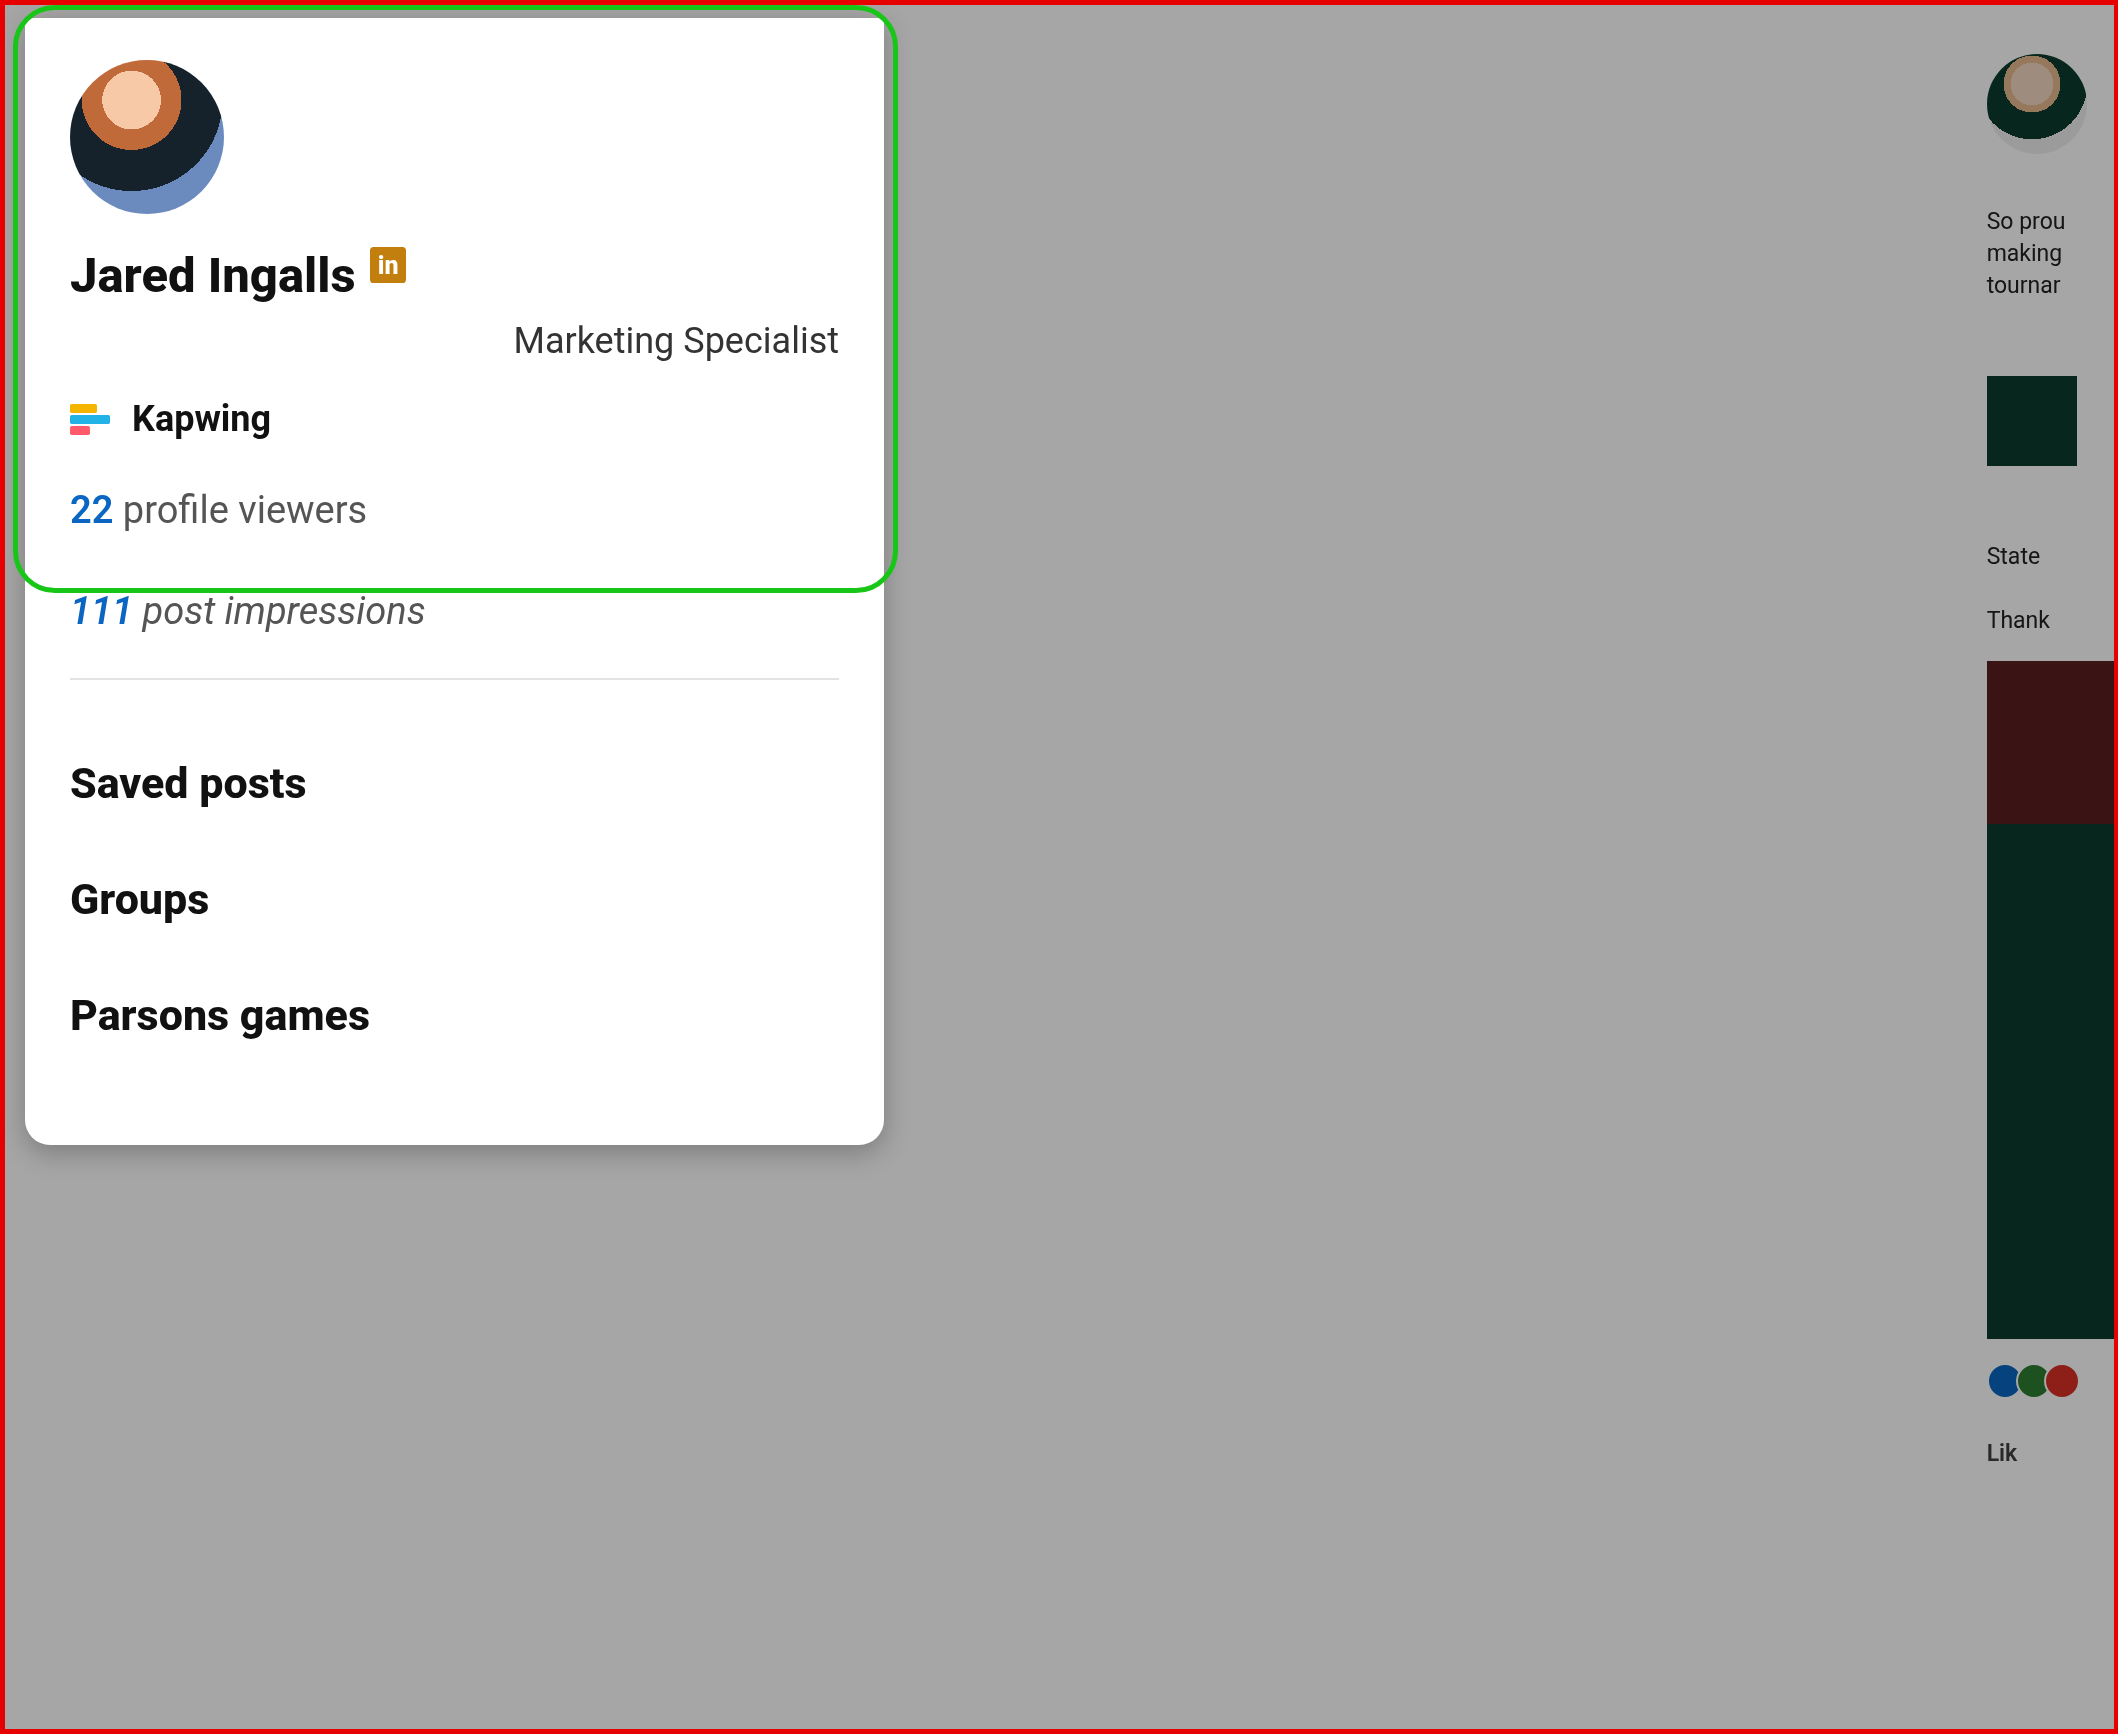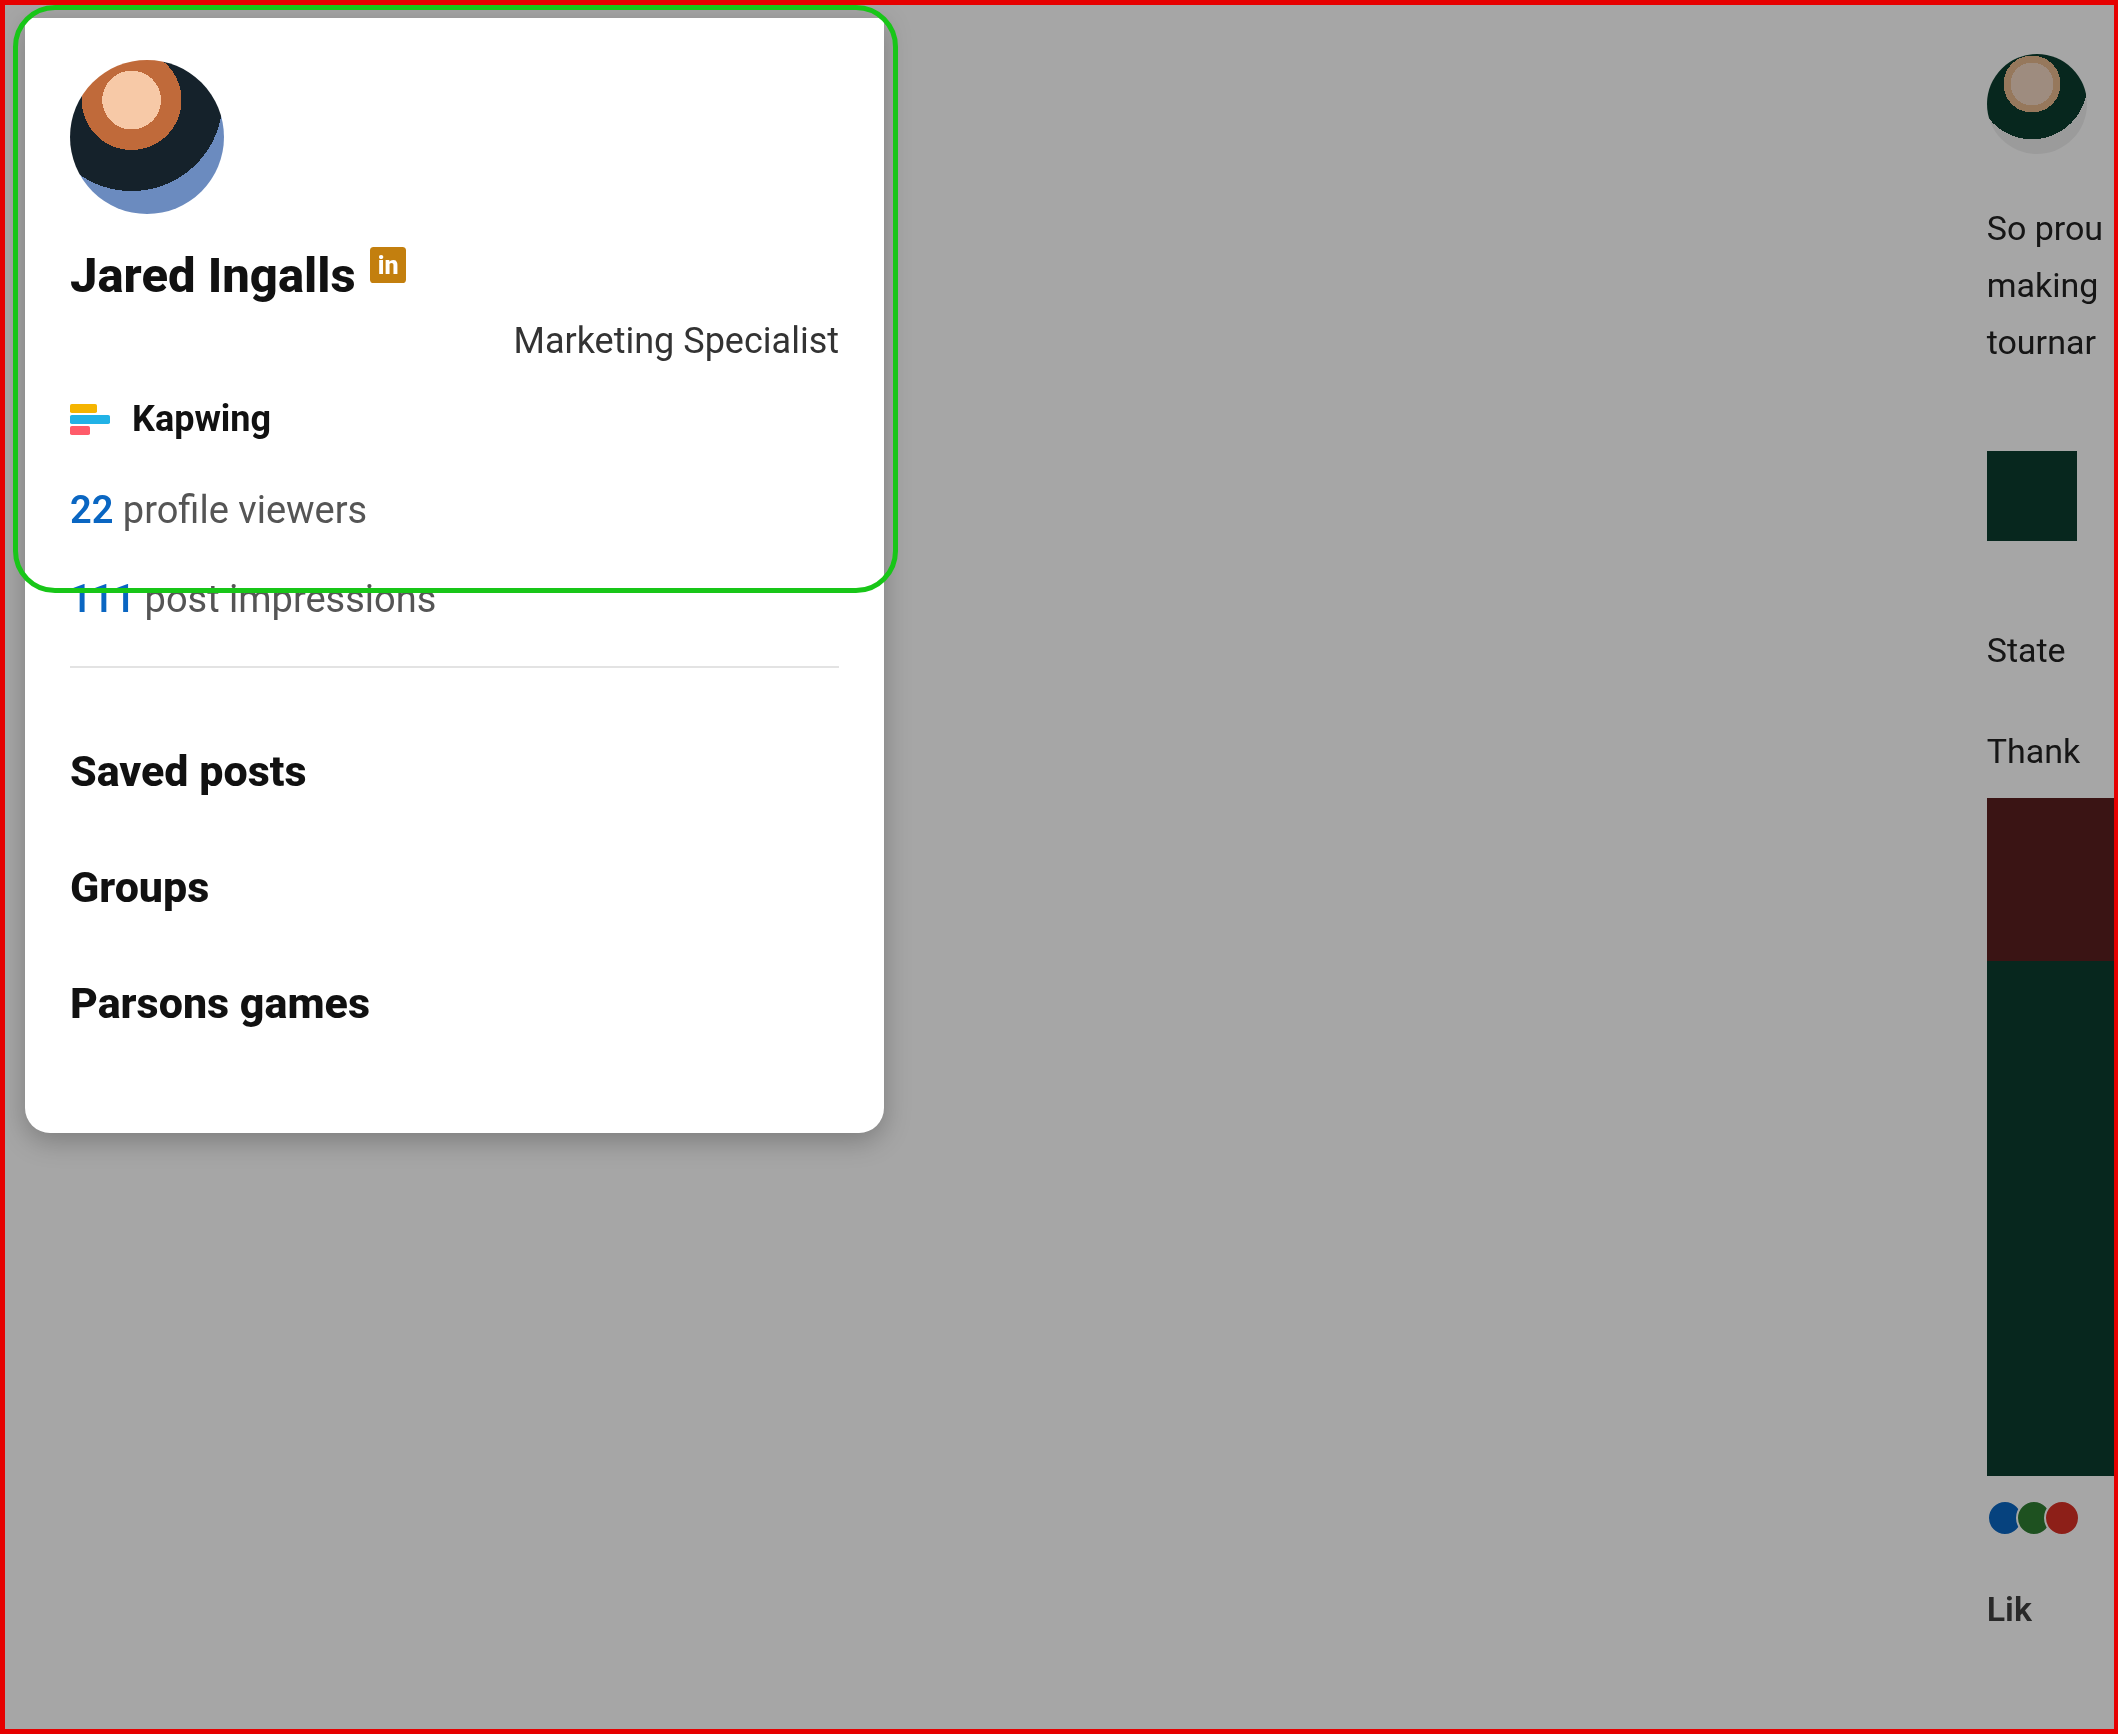--- a/index.html
+++ b/index.html
@@ -202,21 +202,21 @@
   
   .right-feed{
     position:absolute; top:0; right:0; width:145px; height:100%;
     background:#fff;
     overflow:hidden;
     padding: 54px 0 0 12.7px;
   }
   .rf-avatar{width:100px;height:100px;border-radius:50%;
     background: radial-gradient(circle at 45% 30%, #f3d8c4 0 24%, #e7b88e 24% 32%, #0b3d2e 32% 62%, #efefef 62% 100%);
     margin-bottom:54px;}
-  .rf-line{font-size:34px;color:#222;white-space:nowrap;margin:17px 0;}
+  .rf-line{font-size:23px;color:#222;white-space:nowrap;margin:5px 0;}
   .rf-org{width:90px;height:90px;background:#0b3d2e;margin:18px 0;}
   .rf-photo{width:127px;height:678px;margin-top:27px;
     background:linear-gradient(#5a1f1f 0 24%, #0b3d2e 24% 100%);}
   .rf-reacts{display:flex;margin-top:23.5px;}
 
   .popover{
     position:absolute;left:25px;top:18px;width:859px;
     background:#fff;border-radius:0 0 25px 25px;
     box-shadow:0 7.2px 27px rgba(0,0,0,0.25);
     padding:42px 45px 72px 45px;
@@ -422,21 +422,21 @@
           <div class="bar b1"></div>
             <div class="bar b2"></div>
             <div class="bar b3"></div>
         </div>
         <span class="company-name">Kapwing</span>
       </div>
 
       <div class="stat-row" style="margin-top:48px;">
         <span class="num">22</span><span> profile viewers</span>
       </div>
-      <div class="stat-row" style="margin-top:45px;">
+      <div class="stat-row" style="margin-top:57px;font-style:italic;">
         <span class="num">111</span><span> post impressions</span>
       </div>
 
       <div class="divider"></div>
 
       <div class="menu-item">Saved posts</div>
       <div class="menu-item">Groups</div>
       <div class="menu-item">Parsons games</div>
     </div>
 

